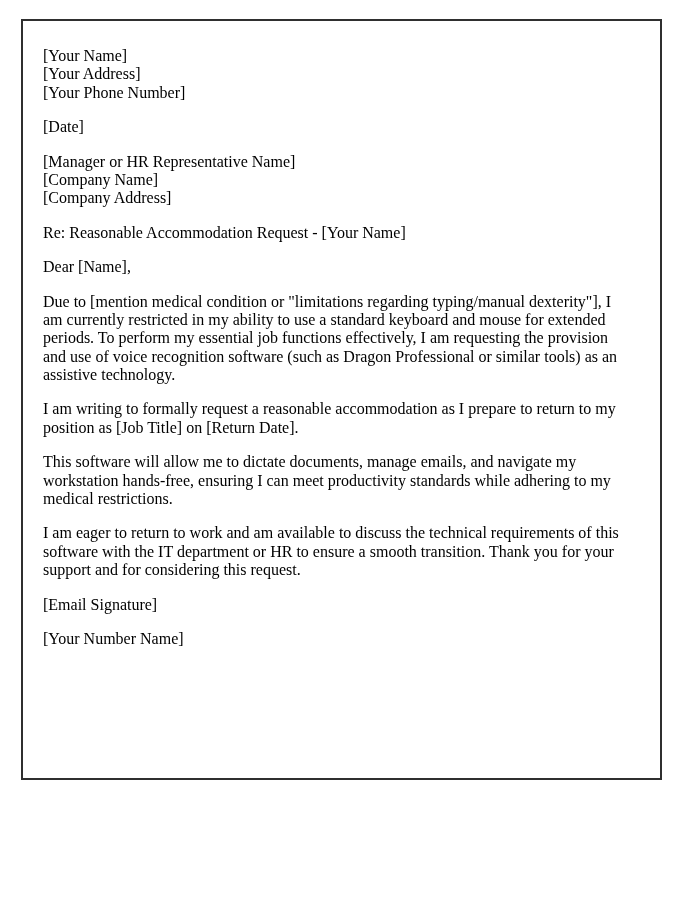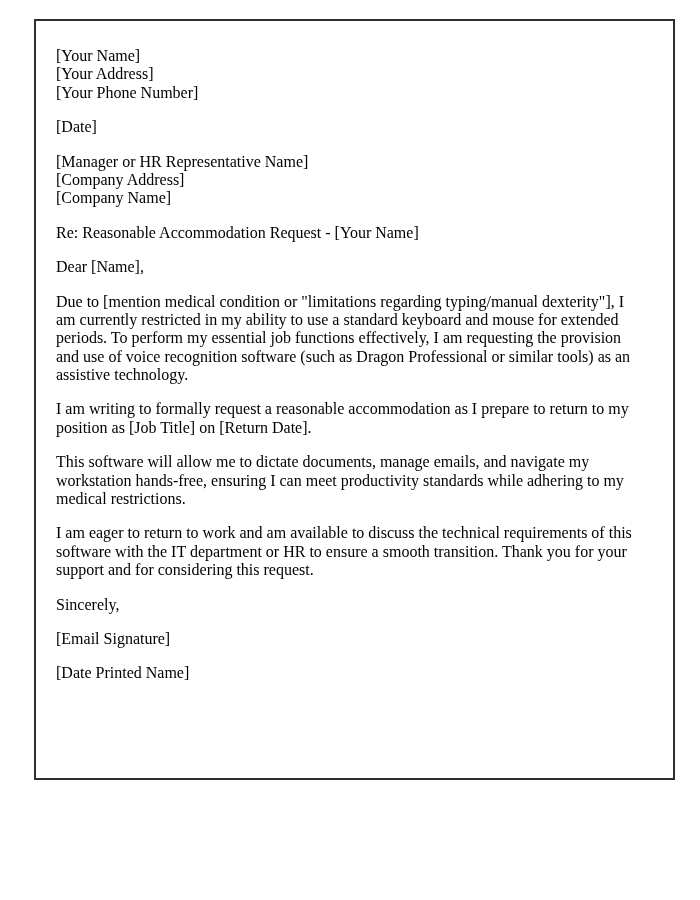--- a/index.html
+++ b/index.html
@@ -26,21 +26,20 @@
     top: 19px;
     width: 641px;
     height: 761px;
     border: 2px solid var(--border-color);
     background: var(--page-bg);
     padding: 26px 28px 36px 20px;
     font-family: "Liberation Serif", "DejaVu Serif", serif;
     font-size: 16px;
     line-height: 1.15;
     color: var(--text-color);
-    margin-left: 13px;
   }
   .letter p,
   .letter .addr-block {
     margin: 16px 0;
   }
   .letter > :first-child {
     margin-top: 0;
   }
   .addr-block > div {
     margin: 0;
@@ -56,33 +55,32 @@
     <div class="addr-block">
       <div>[Your Name]</div>
       <div>[Your Address]</div>
       <div>[Your Phone Number]</div>
     </div>
 
     <p>[Date]</p>
 
     <div class="addr-block">
       <div>[Manager or HR Representative Name]</div>
+      <div>[Company Name]</div>
       <div>[Company Address]</div>
-      <div>[Company Name]</div>
     </div>
 
     <p>Re: Reasonable Accommodation Request - [Your Name]</p>
 
     <p>Dear [Name],</p>
 
     <p>Due to [mention medical condition or "limitations regarding typing/manual dexterity"], I am currently restricted in my ability to use a standard keyboard and mouse for extended periods. To perform my essential job functions effectively, I am requesting the provision and use of voice recognition software (such as Dragon Professional or similar tools) as an assistive technology.</p>
     <p>I am writing to formally request a reasonable accommodation as I prepare to return to my position as [Job Title] on [Return Date].</p>
     <p>This software will allow me to dictate documents, manage emails, and navigate my workstation hands-free, ensuring I can meet productivity standards while adhering to my medical restrictions.</p>
     <p>I am eager to return to work and am available to discuss the technical requirements of this software with the IT department or HR to ensure a smooth transition. Thank you for your support and for considering this request.</p>
 
-    <p>Sincerely,</p>
 
     <p>[Email Signature]</p>
 
-    <p>[Date Printed Name]</p>
+    <p>[Your Number Name]</p>
 
   </div>
 </div>
 
 </body></html>

